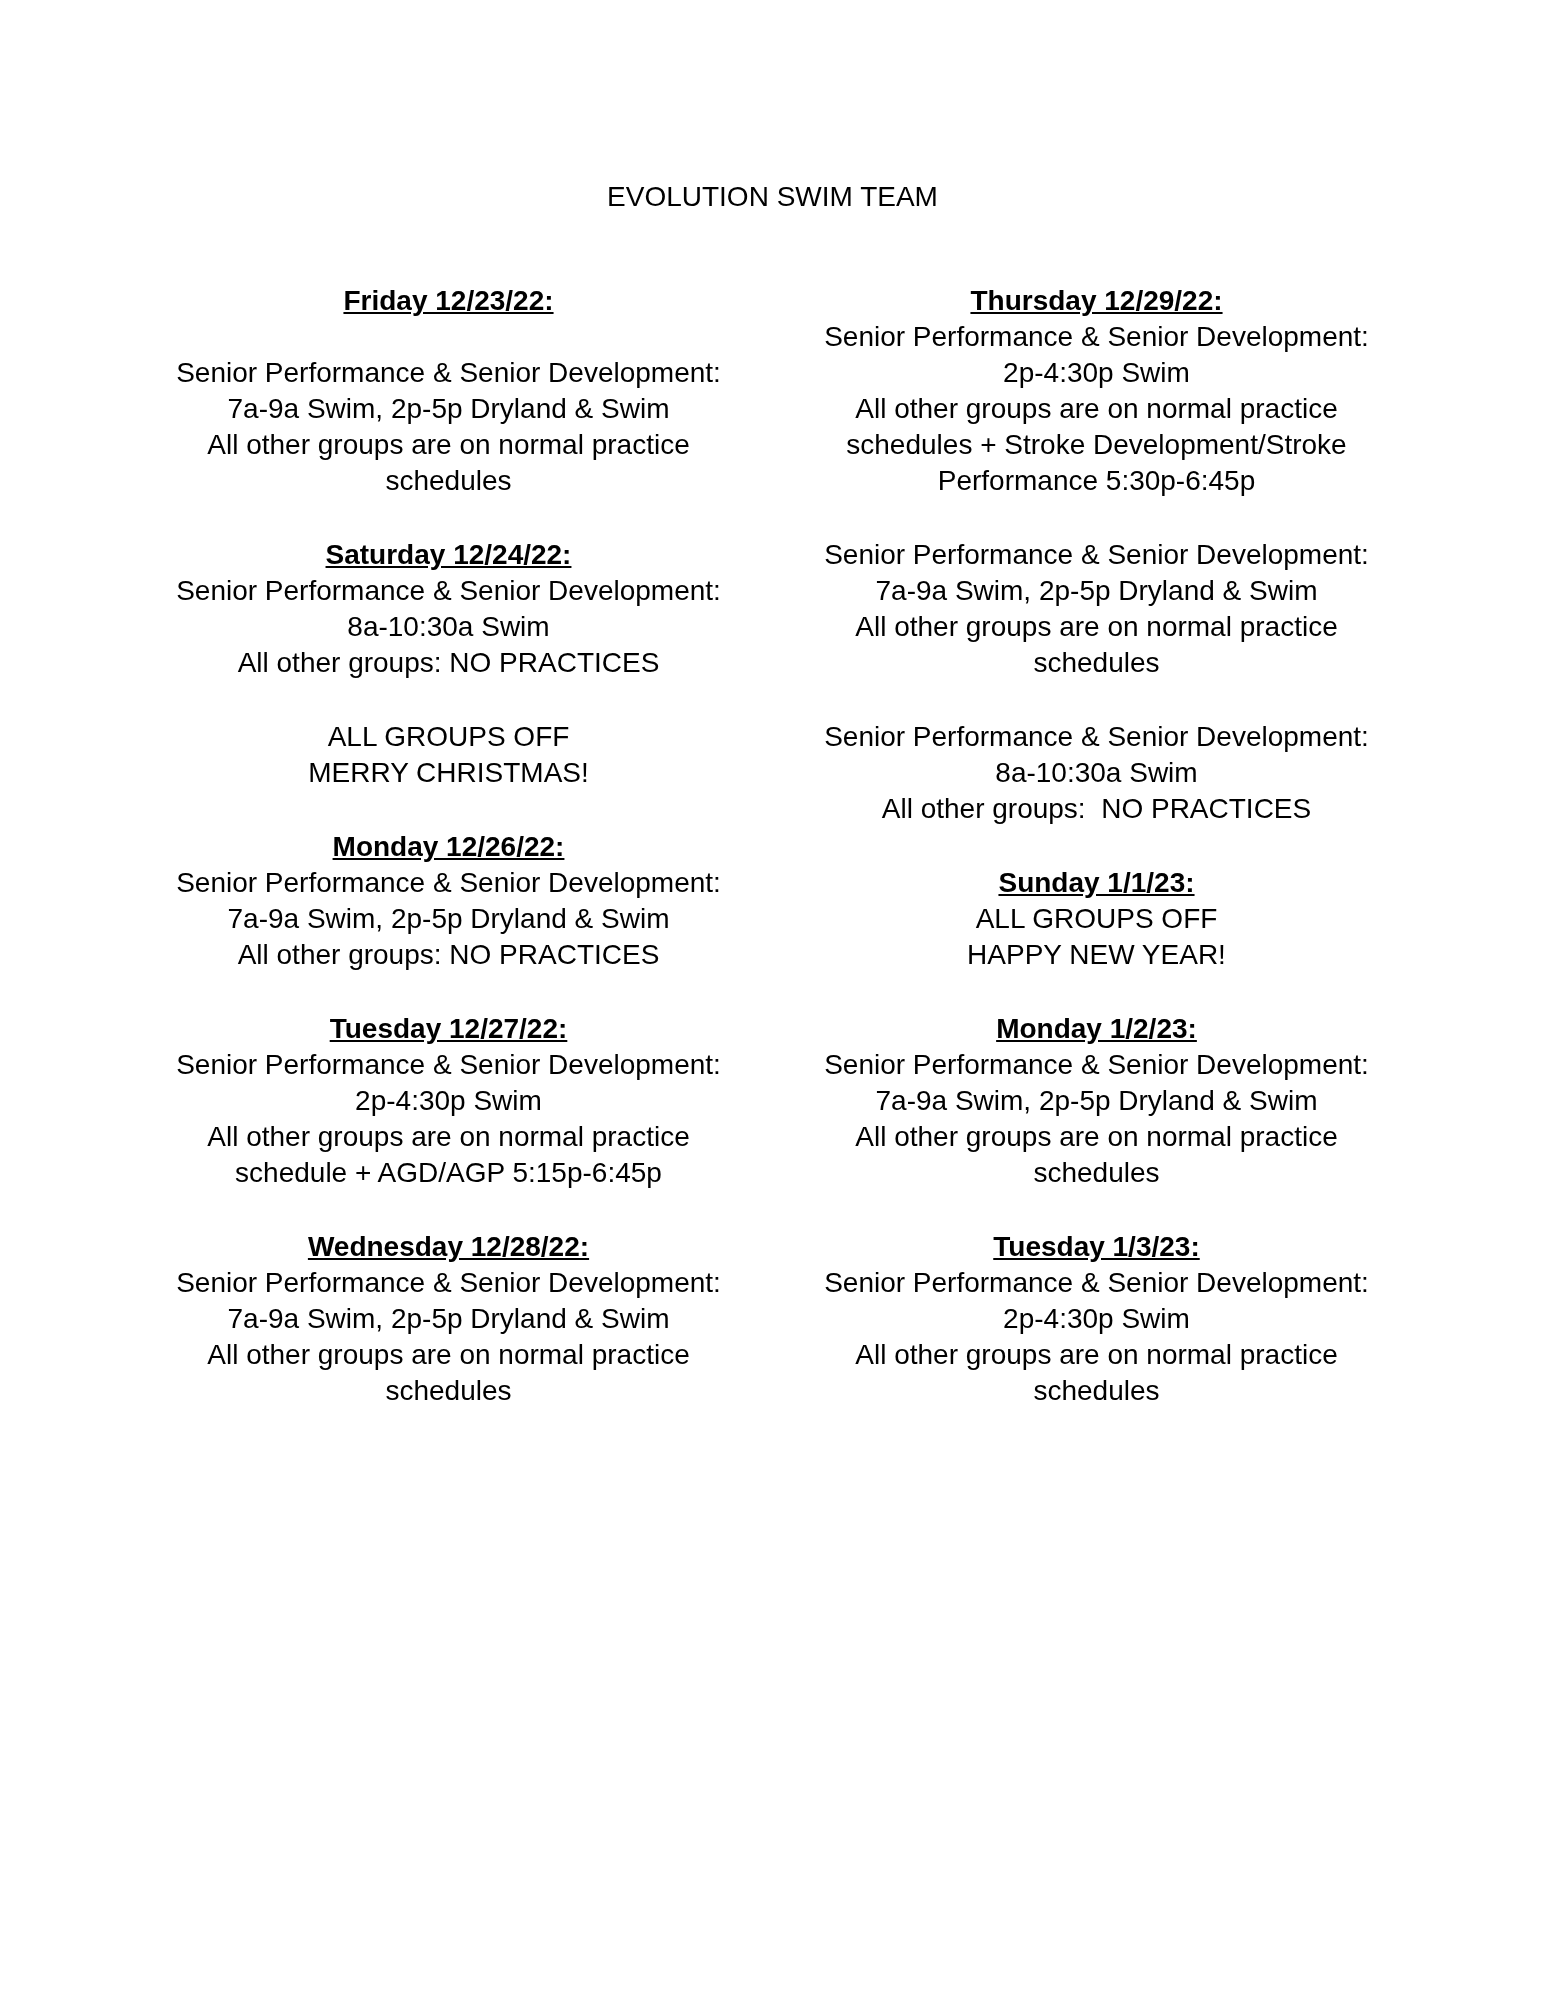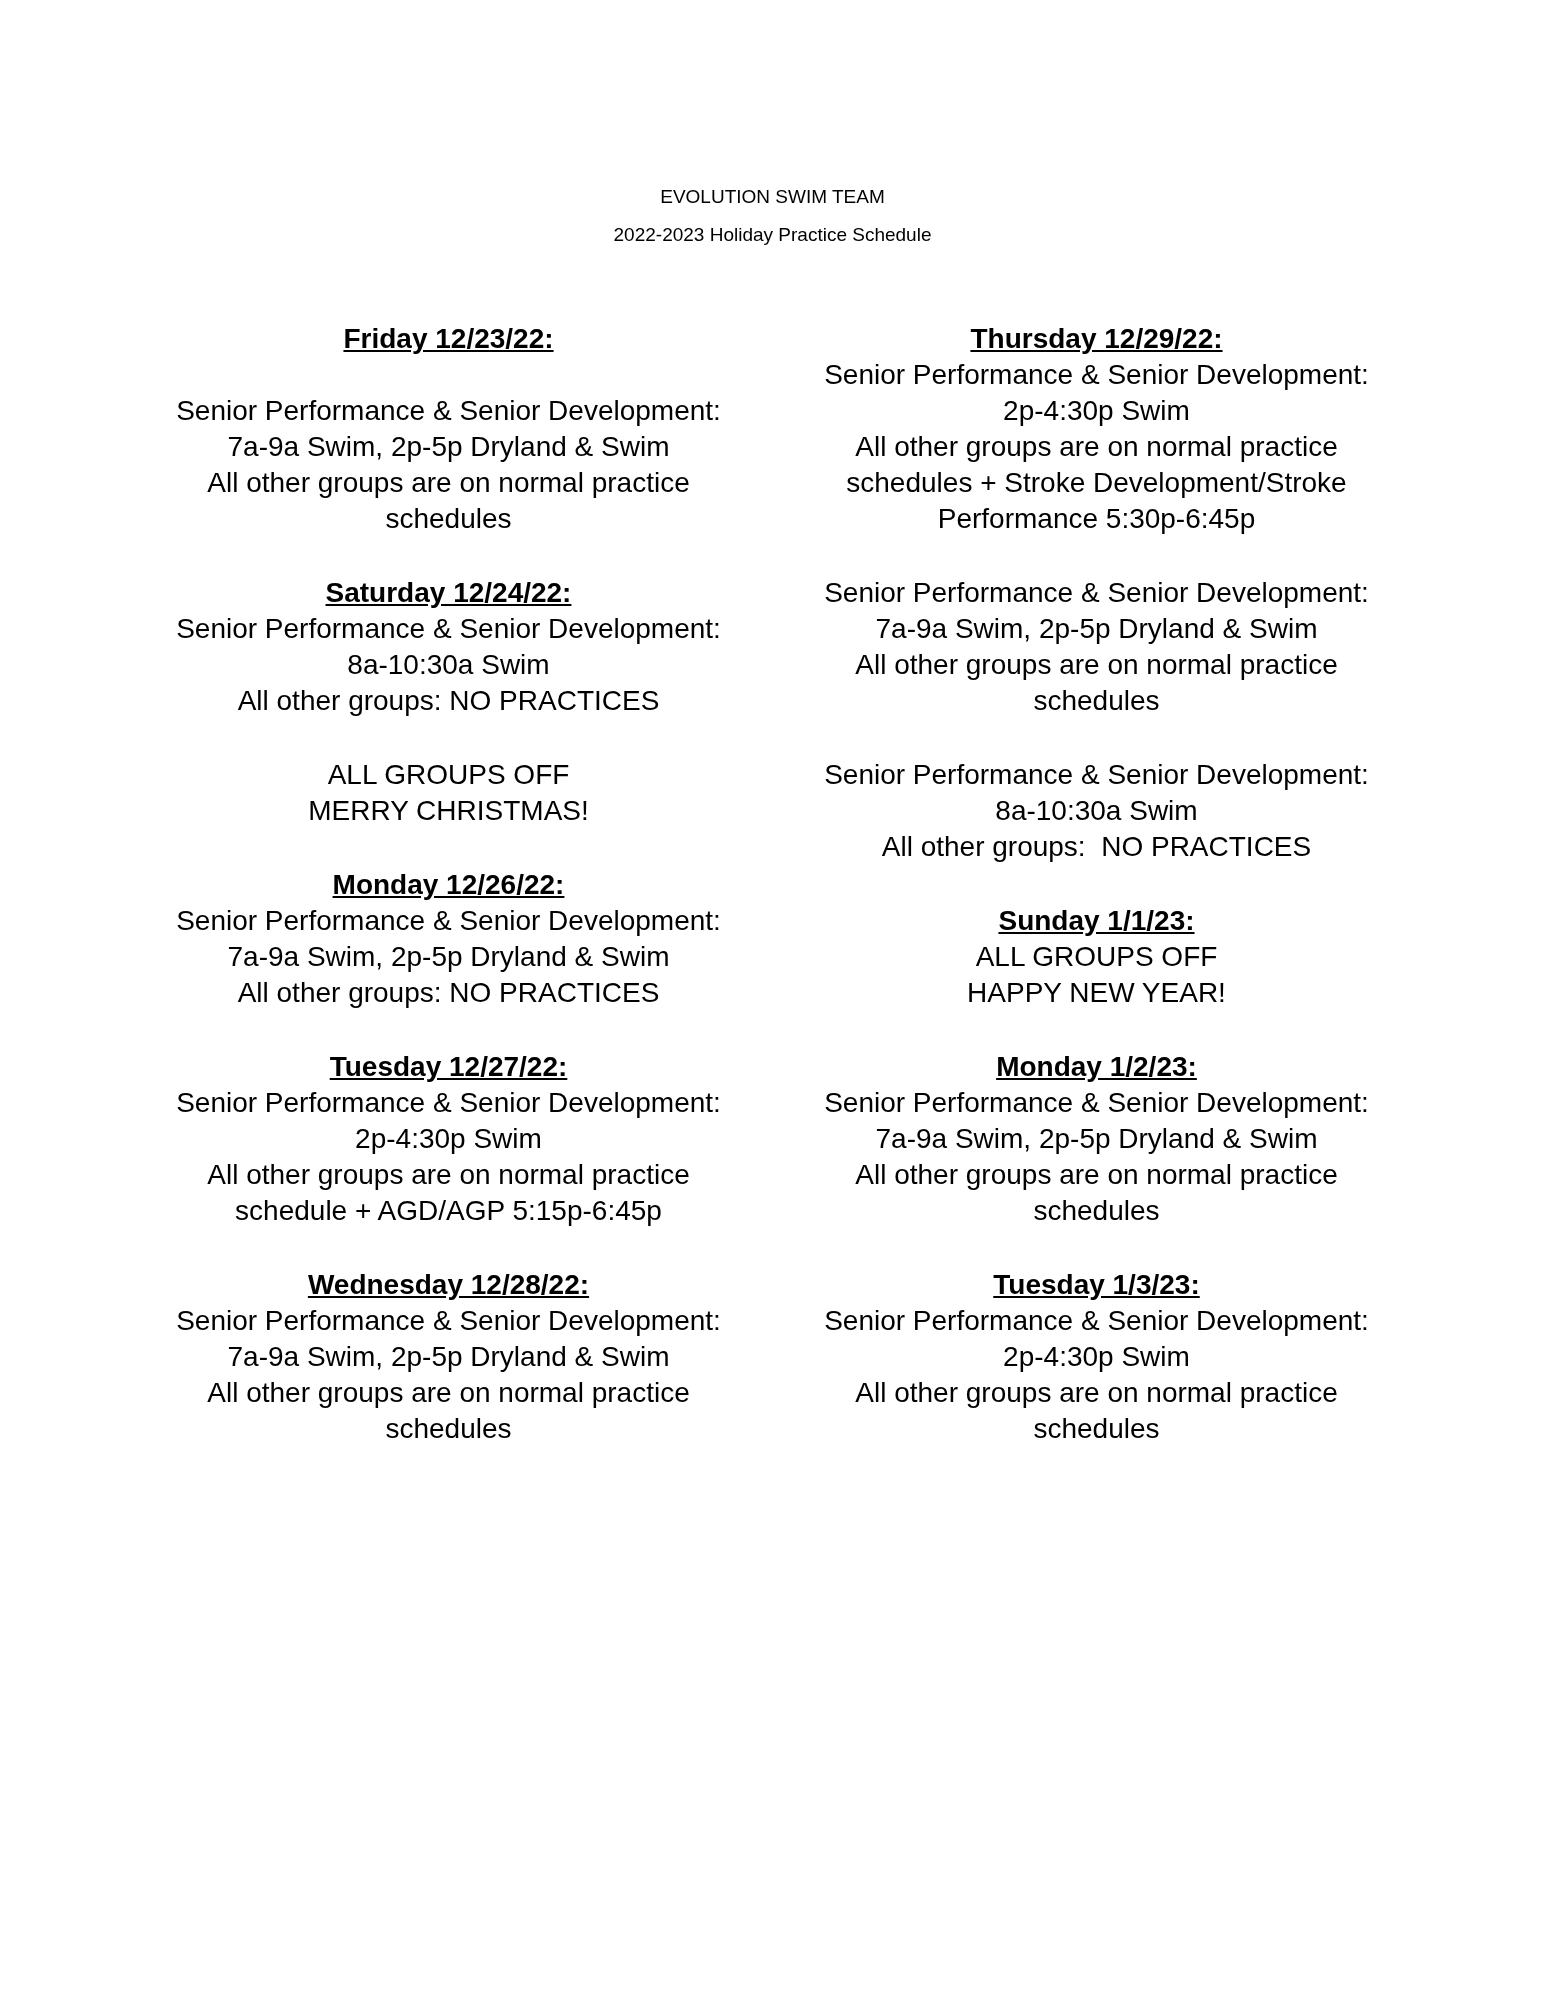--- a/index.html
+++ b/index.html
@@ -16,21 +16,21 @@
   }
   .page {
     width: 1545px;
     height: 2000px;
     background: #ffffff;
     box-sizing: border-box;
     padding-top: 178px;
   }
   .title-block {
     text-align: center;
-    font-size: 19px;
+    font-size: 28px;
     line-height: 38px;
     font-weight: 400;
   }
   .columns {
     width: 1218px;
     margin: 67px auto 4px auto;
     display: flex;
     justify-content: space-between;
   }
   .col {
@@ -54,21 +54,20 @@
     white-space: pre;
     min-height: 36px;
   }
 </style>
 </head>
 <body>
 
 <div class="page">
   <div class="title-block">
     <div>EVOLUTION SWIM TEAM</div>
-    <div>2022-2023 Holiday Practice Schedule</div>
   </div>
   <div class="columns">
     <div class="col" id="col-left">
         <div class="section">
           <div class="heading">Friday 12/23/22:</div>
           <div class="line">&nbsp;</div>
           <div class="line">Senior Performance &amp; Senior Development:</div>
           <div class="line">7a-9a Swim, 2p-5p Dryland &amp; Swim</div>
           <div class="line">All other groups are on normal practice</div>
           <div class="line">schedules</div>

